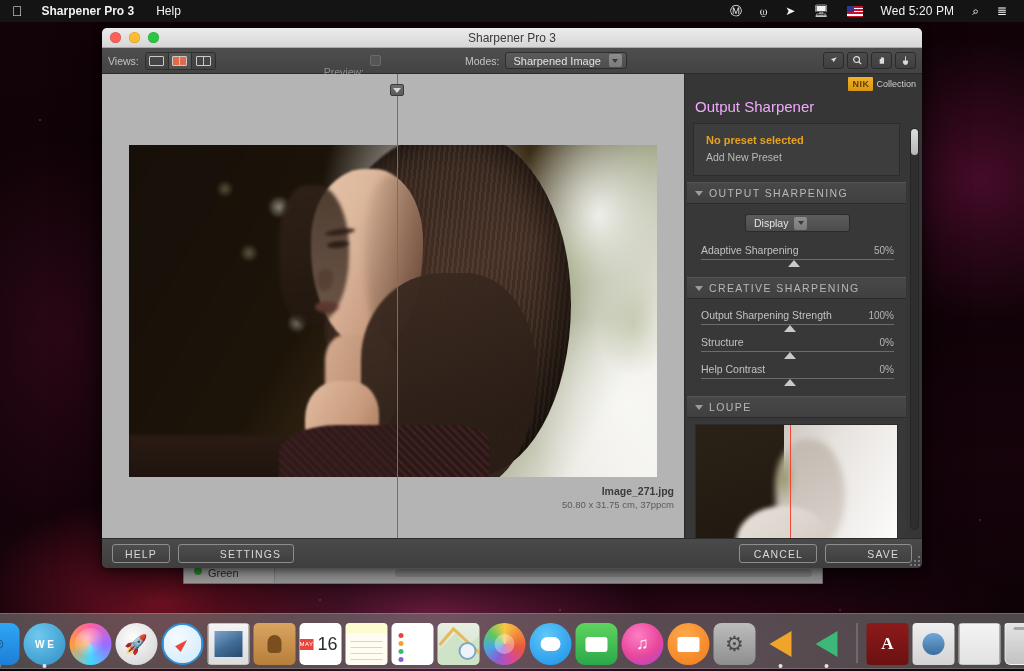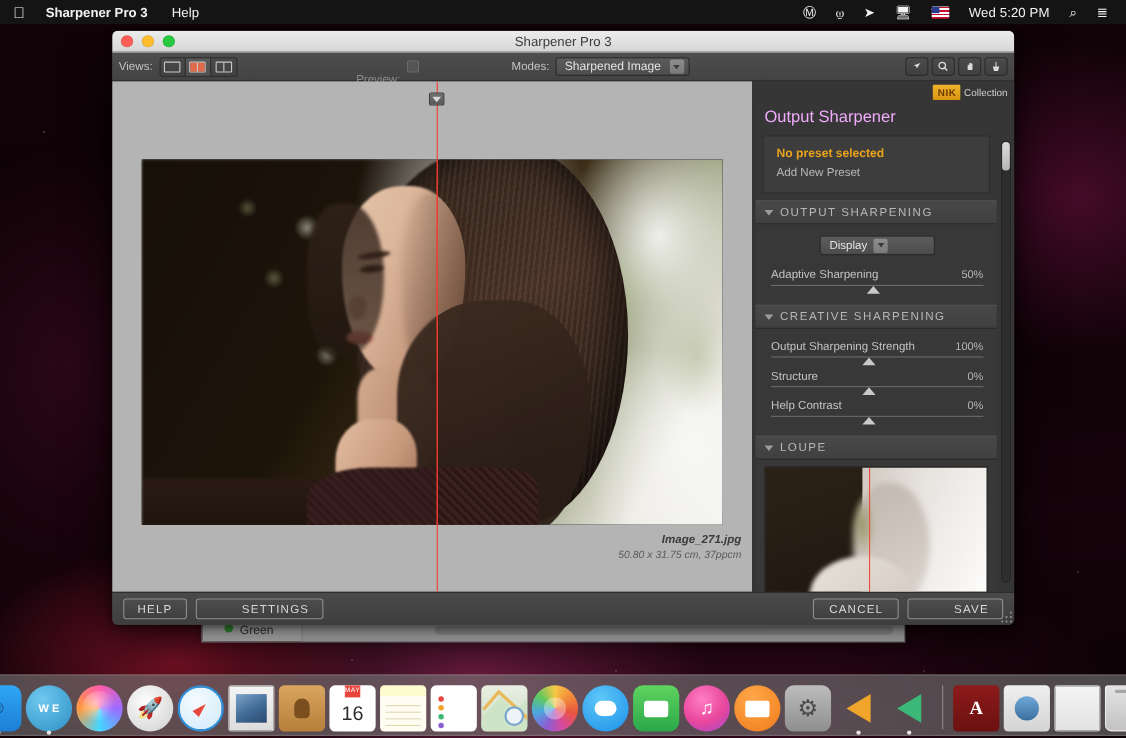--- a/index.html
+++ b/index.html
@@ -61,21 +61,21 @@
   .flagbox::after { content:""; position:absolute; left:0; top:0; width:7px; height:6px; background:#2a3b8f; }
 
   
   #bgwin {
     position: absolute; left: 183px; top: 562px; width: 640px; height: 22px;
     background: linear-gradient(#e8e8e8, #d8d8d8);
     border: 1px solid #9a9a9a; border-radius: 4px 4px 0 0;
     display: flex; align-items: center; z-index: 5;
     box-shadow: 0 -2px 10px rgba(0,0,0,.4);
   }
-  #bgwin .bw-side { width: 90px; padding-left: 20px; display: flex; gap: 6px;
+  #bgwin .bw-side { width: 90px; padding-left: 10px; display: flex; gap: 6px;
     font-size: 11px; color: #3a3a3a; }
   #bgwin .bw-dot { width: 8px; height: 8px; border-radius: 50%; background: #43c043; }
   #bgwin .bw-main { flex: 1; height: 100%; background: linear-gradient(#dcdcdc,#cfcfcf);
     border-left: 1px solid #b4b4b4; display: flex; align-items: center; padding: 0 10px; }
   #bgwin .bw-scroll { flex: 1; height: 8px; border-radius: 4px; background: #b9b9b9; margin-left: 110px; }
 
   
   #appwin {
     position: absolute; left: 102px; top: 28px; width: 820px; height: 540px;
     border-radius: 5px; overflow: hidden; z-index: 20;
@@ -136,21 +136,21 @@
   .pu-arrow::after { content: ""; border-left: 3.5px solid transparent; border-right: 3.5px solid transparent;
     border-top: 4px solid #3a3a3a; }
   .tools { margin-left: auto; display: flex; gap: 3px; }
   .tool-btn { width: 21px; height: 17px; border: 1px solid #2b2b2b; border-radius: 3px;
     background: linear-gradient(#4b4b4b,#3f3f3f); display: flex; align-items: center; justify-content: center; }
 
   
   .winbody { flex: 1; display: flex; min-height: 0; }
 
   
-  .canvas-wrap { flex: 1; position: relative; background: #b4b4b4; overflow: hidden; font-style: italic; }
+  .canvas-wrap { flex: 1; position: relative; background: #b4b4b4; overflow: hidden; }
   .photo-frame {
     position: absolute; left: 27px; top: 71px; width: 528px; height: 332px;
     overflow: hidden; background: #1a1410;
   }
   .photo { position: absolute; inset: 0; }
   
   .ph-bg {
     position: absolute; inset: 0;
     background:
       radial-gradient(circle 16px at 150px 62px, rgba(224,226,210,.55), rgba(224,226,210,0) 72%),
@@ -375,21 +375,21 @@
     background: radial-gradient(circle at 40% 35%, rgba(255,255,255,.55), rgba(255,255,255,0) 60%); }
   .ic-launch { background: radial-gradient(circle at 40% 35%, #fdfdfd, #cfcfcf); border-radius: 50%; color:#777; font-size: 19px; }
   .ic-safari { background: radial-gradient(circle at 38% 32%, #f5fbff, #cfe9fb); border-radius: 50%;
     border: 2px solid #2f8fd8; }
   .ic-safari .needle { width: 0; height: 0; border-left: 4px solid transparent; border-right: 4px solid transparent;
     border-bottom: 13px solid #e8483c; transform: rotate(45deg); }
   .ic-mail { background: linear-gradient(#f4f4f4,#dcdcdc); border-radius: 3px; border:1px solid #c3c3c3; }
   .ic-mail .stamp { width: 28px; height: 26px; background: linear-gradient(150deg,#7fa4c9,#3f6a96 55%, #2c4a6b); }
   .ic-contacts { background: linear-gradient(#d9a55f,#b77e3c); border-radius: 5px; }
   .ic-contacts .person { width: 14px; height: 18px; background: #7a4e1d; border-radius: 7px 7px 4px 4px; }
-  .ic-cal { background: #fff; border-radius: 5px; display: flex; flex-direction: column; }
+  .ic-cal { background: #fff; border-radius: 5px; display: flex; flex-direction: row; }
   .ic-cal .top { height: 11px; background: #e8453c; color: #fff; font-size: 6px; text-align: center;
     line-height: 11px; letter-spacing: .5px; }
   .ic-cal .day { flex: 1; color: #2b2b2b; font-size: 18px; display: flex; align-items: center; justify-content: center; }
   .ic-notes { background: linear-gradient(#fdfbd0 0 10px, #fffdf2 10px); border-radius: 4px; }
   .ic-notes .ln { position: absolute; left: 5px; right: 5px; height: 1px; background: #ddd8b4; }
   .ic-remind { background: #fff; border-radius: 5px; }
   .ic-remind .d { position: absolute; left: 7px; width: 5px; height: 5px; border-radius: 50%; }
   .ic-maps { background: linear-gradient(#e8efe2,#cfe0c5); border-radius: 5px; }
   .ic-photos { border-radius: 50%;
     background: conic-gradient(#f7c846,#f28b3c,#e8573f,#d7489b,#8a5fd3,#4aa7e0,#5fc85f,#f7c846); }

